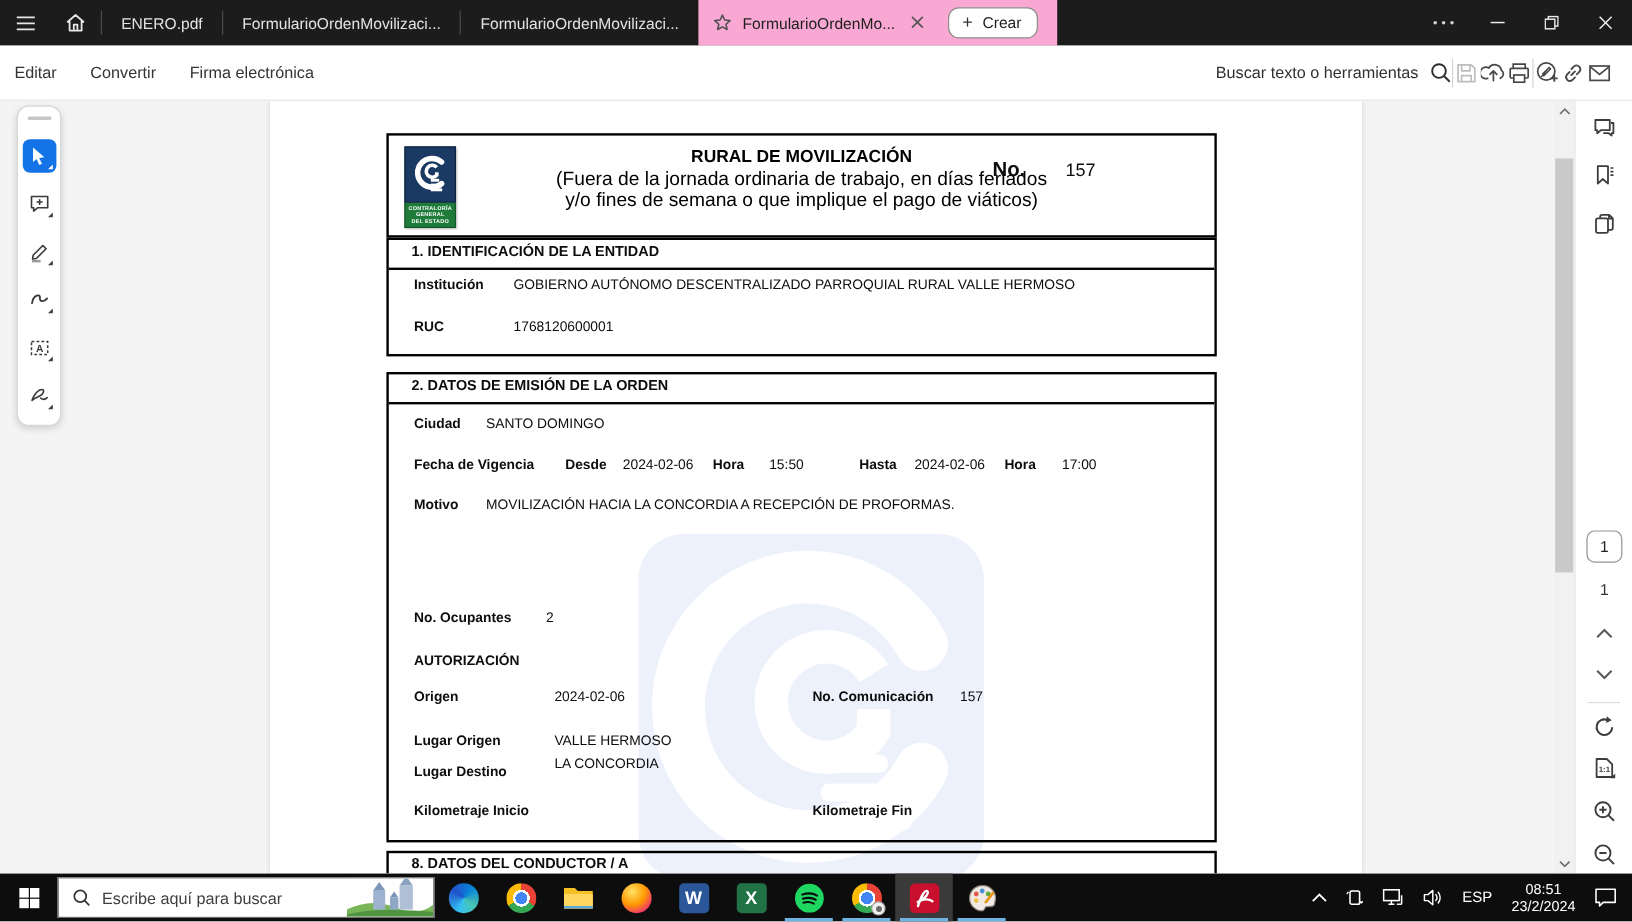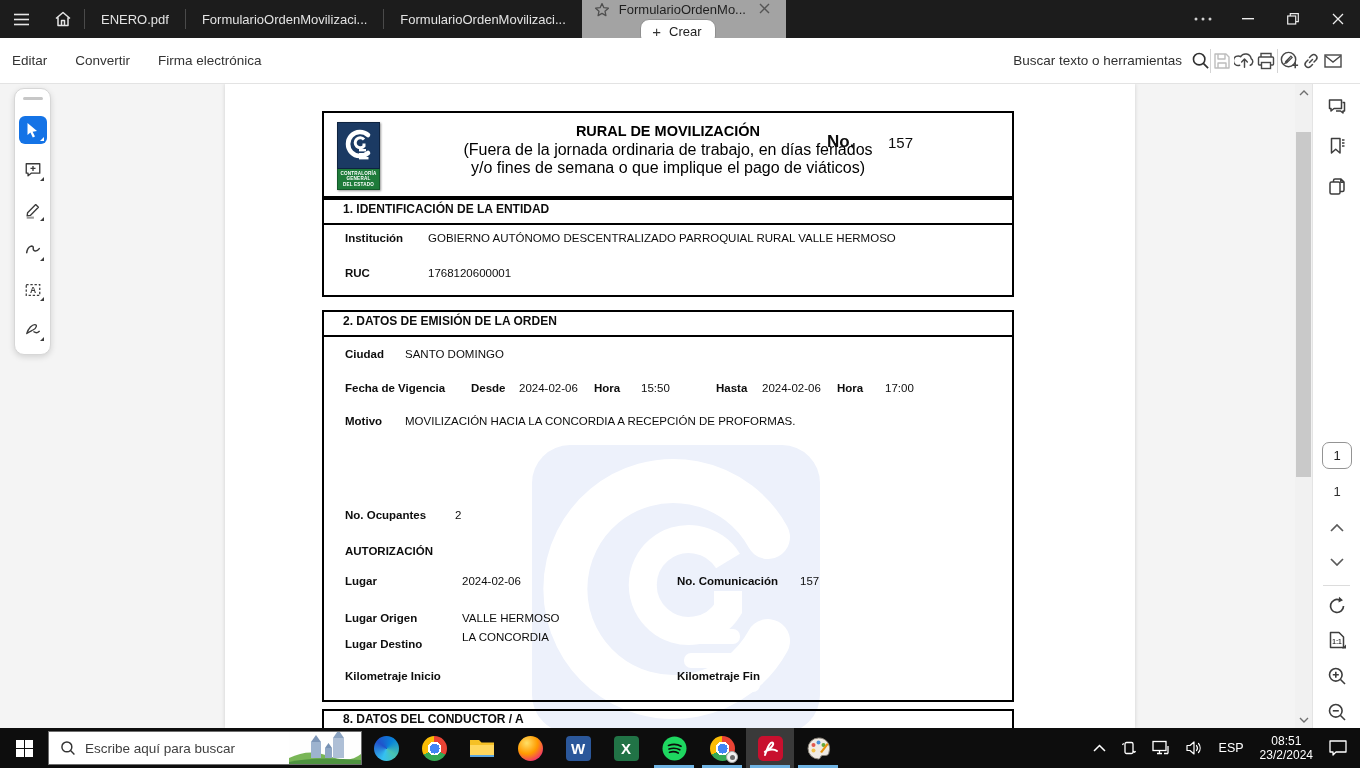--- a/index.html
+++ b/index.html
@@ -5,21 +5,21 @@
   * { margin:0; padding:0; box-sizing:border-box; }
   html,body { width:1360px; height:768px; overflow:hidden; font-family:"Liberation Sans",sans-serif; }
   #app { position:relative; width:1360px; height:768px; background:#f4f4f4; }
 
   
   .titlebar { position:absolute; top:0; left:0; right:0; height:38px; background:#1c1c1c; display:flex; align-items:stretch; color:#e6e6e6; }
   .tb-iconbtn { width:42px; display:flex; align-items:center; justify-content:center; cursor:pointer; }
   .tabdiv { width:1px; background:#4a4a4a; margin:9px 0; }
   .tab { display:flex; align-items:center; padding:0 16px; font-size:13px; color:#e3e3e3; cursor:pointer; }
   .tab .lbl { max-width:172px; overflow:hidden; white-space:nowrap; }
-  .active-wrap { background:#a3a3a3; display:flex; align-items:center;flex-direction:column; }
+  .active-wrap { background:#f9a8d4; display:flex; align-items:center; }
   .tab-active { display:flex; align-items:center; gap:9px; padding:0 12px; font-size:13px; color:#1f1f1f; cursor:pointer; }
   .tab-close { color:#5a5a5a; font-size:13px; padding:2px 4px; cursor:pointer; }
   .crear-btn { border:1px solid #8f8f8f; border-radius:9px; padding:4px 13px 5px 11px; font-size:13px; color:#222; display:flex; gap:8px; align-items:center; margin:0 16px 0 4px; cursor:pointer; background:#fff; }
   .crear-plus { font-size:15px; line-height:11px; color:#333; }
   .tb-spacer { flex:1; }
   .wc { width:45px; display:flex; align-items:center; justify-content:center; cursor:pointer; color:#ececec; }
 
   
   .menubar { position:absolute; top:38px; left:0; right:0; height:46px; background:#fff; border-bottom:1px solid #e3e3e3; display:flex; align-items:center; font-size:13.5px; color:#333; }
   .menu-item { padding:7px 14px; cursor:pointer; white-space:nowrap; }
@@ -283,21 +283,21 @@
       <div class="dt" style="left:660px; top:298px;">17:00</div>
 
       <div class="dt b" style="left:120px; top:331px;">Motivo</div>
       <div class="dt" style="left:180px; top:331px;">MOVILIZACIÓN HACIA LA CONCORDIA A RECEPCIÓN DE PROFORMAS.</div>
 
       <div class="dt b" style="left:120px; top:425px;">No. Ocupantes</div>
       <div class="dt" style="left:230px; top:425px;">2</div>
 
       <div class="dt b" style="left:120px; top:461px;">AUTORIZACIÓN</div>
 
-      <div class="dt b" style="left:120px; top:491px;">Lugar</div>
+      <div class="dt b" style="left:120px; top:491px;">Origen</div>
       <div class="dt" style="left:237px; top:491px;">2024-02-06</div>
       <div class="dt b" style="left:452px; top:491px;">No. Comunicación</div>
       <div class="dt" style="left:575px; top:491px;">157</div>
 
       <div class="dt b" style="left:120px; top:528px;">Lugar Origen</div>
       <div class="dt" style="left:237px; top:528px;">VALLE HERMOSO</div>
 
       <div class="dt b" style="left:120px; top:554px;">Lugar Destino</div>
       <div class="dt" style="left:237px; top:547px;">LA CONCORDIA</div>
 

